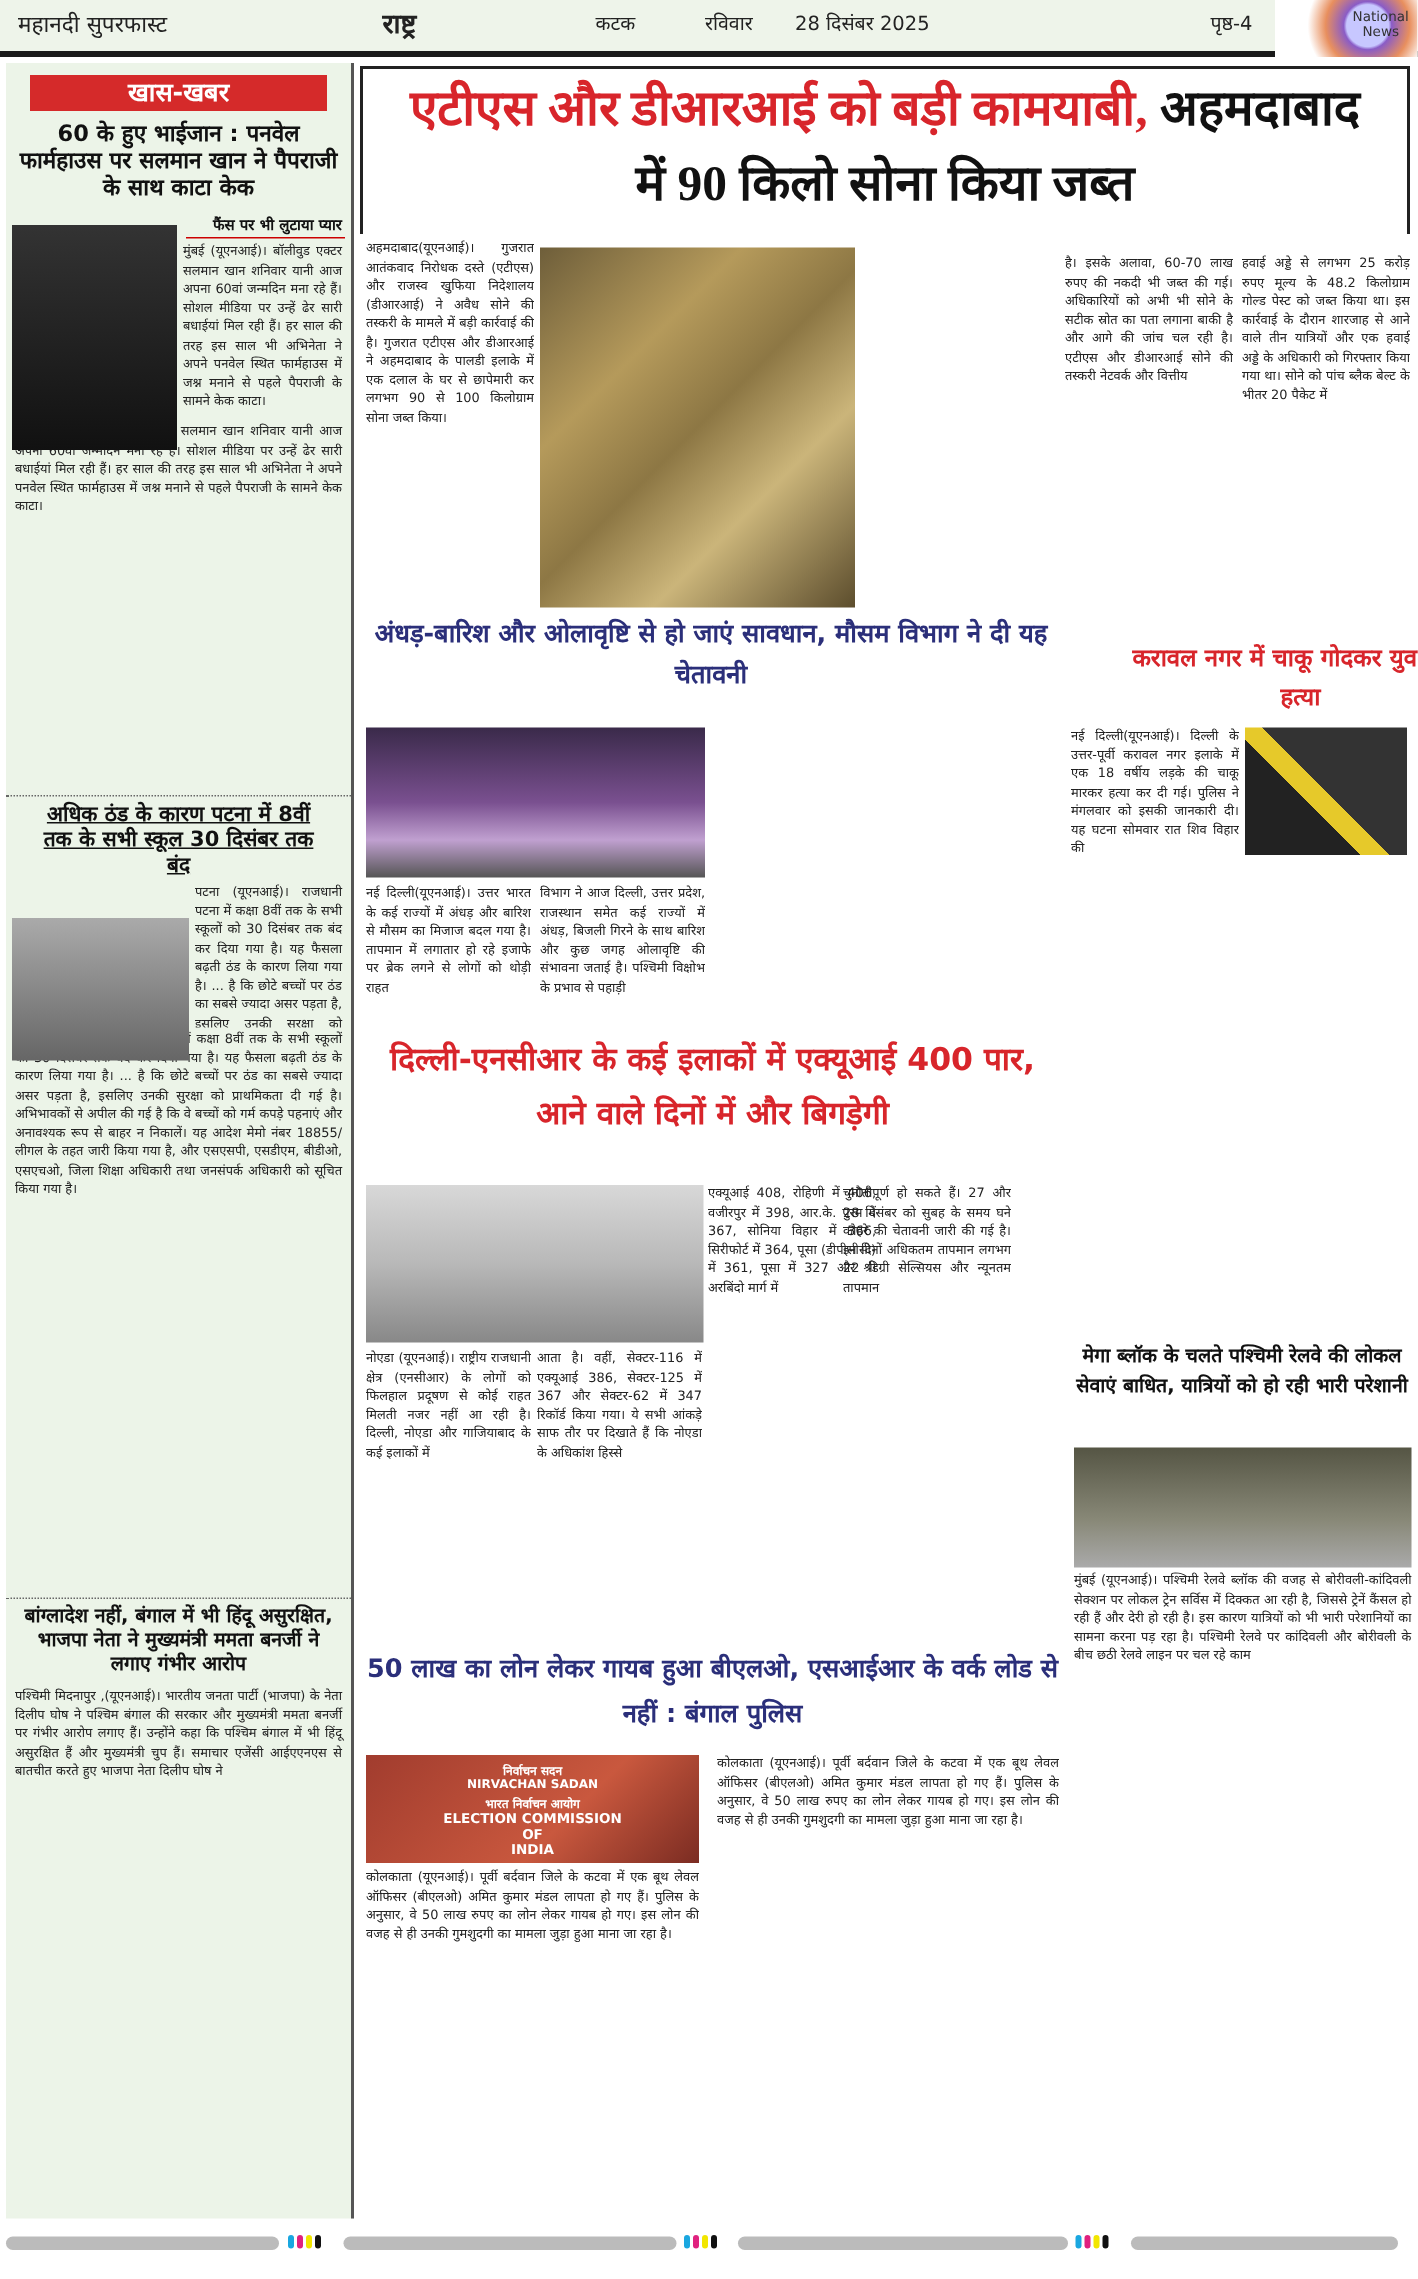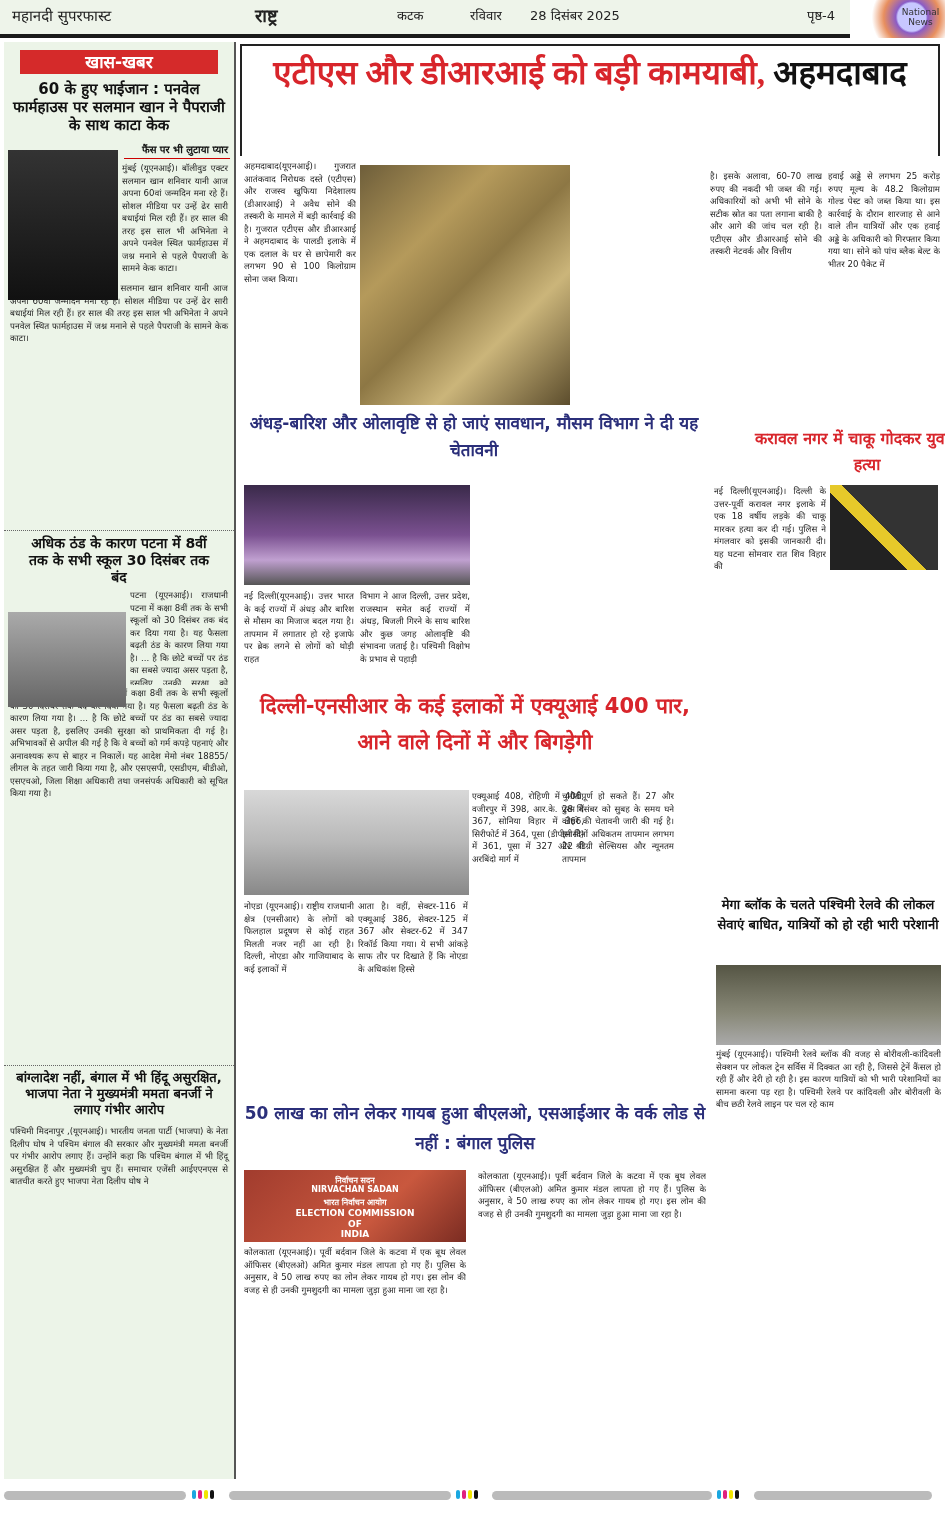--- a/index.html
+++ b/index.html
@@ -58,34 +58,35 @@
 
 <div class="col left">
   <div class="khas">खास-खबर</div>
   <div class="hd hd-black" style="font-size:15px;padding:2px 8px;">60 के हुए भाईजान : पनवेल फार्महाउस पर सलमान खान ने पैपराजी के साथ काटा केक</div>
   <div style="margin-left:116px;margin-top:4px;">
     <div class="sub">फैंस पर भी लुटाया प्यार</div>
     <div class="body-text" style="padding:0 6px 0 2px;height:118px;overflow:hidden;">मुंबई (यूएनआई)। बॉलीवुड एक्टर सलमान खान शनिवार यानी आज अपना 60वां जन्मदिन मना रहे हैं। सोशल मीडिया पर उन्हें ढेर सारी बधाईयां मिल रही हैं। हर साल की तरह इस साल भी अभिनेता ने अपने पनवेल स्थित फार्महाउस में जश्न मनाने से पहले पैपराजी के सामने केक काटा।</div>
   </div>
   <div class="body-text" style="padding:2px 6px;height:250px;overflow:hidden;">मुंबई (यूएनआई)। बॉलीवुड एक्टर सलमान खान शनिवार यानी आज अपना 60वां जन्मदिन मना रहे हैं। सोशल मीडिया पर उन्हें ढेर सारी बधाईयां मिल रही हैं। हर साल की तरह इस साल भी अभिनेता ने अपने पनवेल स्थित फार्महाउस में जश्न मनाने से पहले पैपराजी के सामने केक काटा।</div>
   <div class="rule"></div>
-  <div class="hd hd-black" style="font-size:14px;padding:4px 17px;">अधिक ठंड के कारण पटना में 8वीं तक के सभी स्कूल 30 दिसंबर तक बंद</div>
+  <div class="hd hd-black" style="font-size:14px;padding:4px 17px;text-decoration:underline;">अधिक ठंड के कारण पटना में 8वीं तक के सभी स्कूल 30 दिसंबर तक बंद</div>
   <div class="body-text" style="margin-left:124px;padding:0 6px 0 2px;height:96px;overflow:hidden;">पटना (यूएनआई)। राजधानी पटना में कक्षा 8वीं तक के सभी स्कूलों को 30 दिसंबर तक बंद कर दिया गया है। यह फैसला बढ़ती ठंड के कारण लिया गया है। ... है कि छोटे बच्चों पर ठंड का सबसे ज्यादा असर पड़ता है, इसलिए उनकी सुरक्षा को प्राथमिकता दी गई है। अभिभावकों से अपील की गई है कि वे बच्चों को गर्म कपड़े पहनाएं और अनावश्यक रूप से बाहर न निकालें। यह आदेश मेमो नंबर 18855/लीगल के तहत जारी किया गया है, और एसएसपी, एसडीएम, बीडीओ, एसएचओ, जिला शिक्षा अधिकारी तथा जनसंपर्क अधिकारी को सूचित किया गया है।</div>
   <div class="body-text" style="padding:2px 6px;height:380px;overflow:hidden;">पटना (यूएनआई)। राजधानी पटना में कक्षा 8वीं तक के सभी स्कूलों को 30 दिसंबर तक बंद कर दिया गया है। यह फैसला बढ़ती ठंड के कारण लिया गया है। ... है कि छोटे बच्चों पर ठंड का सबसे ज्यादा असर पड़ता है, इसलिए उनकी सुरक्षा को प्राथमिकता दी गई है। अभिभावकों से अपील की गई है कि वे बच्चों को गर्म कपड़े पहनाएं और अनावश्यक रूप से बाहर न निकालें। यह आदेश मेमो नंबर 18855/लीगल के तहत जारी किया गया है, और एसएसपी, एसडीएम, बीडीओ, एसएचओ, जिला शिक्षा अधिकारी तथा जनसंपर्क अधिकारी को सूचित किया गया है।</div>
   <div class="rule"></div>
   <div class="hd hd-black" style="font-size:13px;padding:4px 6px;">बांग्लादेश नहीं, बंगाल में भी हिंदू असुरक्षित, भाजपा नेता ने मुख्यमंत्री ममता बनर्जी ने लगाए गंभीर आरोप</div>
   <div class="body-text" style="padding:4px 6px;height:330px;overflow:hidden;">पश्चिमी मिदनापुर ,(यूएनआई)। भारतीय जनता पार्टी (भाजपा) के नेता दिलीप घोष ने पश्चिम बंगाल की सरकार और मुख्यमंत्री ममता बनर्जी पर गंभीर आरोप लगाए हैं। उन्होंने कहा कि पश्चिम बंगाल में भी हिंदू असुरक्षित हैं और मुख्यमंत्री चुप हैं। समाचार एजेंसी आईएएनएस से बातचीत करते हुए भाजपा नेता दिलीप घोष ने</div>
 </div>
 <div class="salman-photo"></div>
 <div class="patna-photo"></div>
 
 <div class="main-head-box">
   <div class="hd main-head">
     <span class="hd-red">एटीएस और डीआरआई को बड़ी कामयाबी,</span>
     <span class="hd-black">अहमदाबाद</span><br>
+    <span class="hd-black">में 90 किलो सोना किया जब्त</span>
   </div>
 </div>
 <div class="body-text" style="position:absolute;left:244px;top:160px;width:112px;height:245px;overflow:hidden;">अहमदाबाद(यूएनआई)। गुजरात आतंकवाद निरोधक दस्ते (एटीएस) और राजस्व खुफिया निदेशालय (डीआरआई) ने अवैध सोने की तस्करी के मामले में बड़ी कार्रवाई की है। गुजरात एटीएस और डीआरआई ने अहमदाबाद के पालडी इलाके में एक दलाल के घर से छापेमारी कर लगभग 90 से 100 किलोग्राम सोना जब्त किया।</div>
 <div class="gold-photo"></div>
 <div class="body-text" style="position:absolute;left:710px;top:170px;width:112px;height:235px;overflow:hidden;">है। इसके अलावा, 60-70 लाख रुपए की नकदी भी जब्त की गई। अधिकारियों को अभी भी सोने के सटीक स्रोत का पता लगाना बाकी है और आगे की जांच चल रही है। एटीएस और डीआरआई सोने की तस्करी नेटवर्क और वित्तीय</div>
 <div class="body-text" style="position:absolute;left:828px;top:170px;width:112px;height:235px;overflow:hidden;">हवाई अड्डे से लगभग 25 करोड़ रुपए मूल्य के 48.2 किलोग्राम गोल्ड पेस्ट को जब्त किया था। इस कार्रवाई के दौरान शारजाह से आने वाले तीन यात्रियों और एक हवाई अड्डे के अधिकारी को गिरफ्तार किया गया था। सोने को पांच ब्लैक बेल्ट के भीतर 20 पैकेट में</div>
 
 <div class="hd hd-blue" style="position:absolute;left:244px;top:410px;width:460px;font-size:17px;line-height:27px;">अंधड़-बारिश और ओलावृष्टि से हो जाएं सावधान, मौसम विभाग ने दी यह चेतावनी</div>
 <div class="storm-photo"></div>
 <div class="body-text" style="position:absolute;left:244px;top:590px;width:110px;height:90px;overflow:hidden;">नई दिल्ली(यूएनआई)। उत्तर भारत के कई राज्यों में अंधड़ और बारिश से मौसम का मिजाज बदल गया है। तापमान में लगातार हो रहे इजाफे पर ब्रेक लगने से लोगों को थोड़ी राहत</div>

